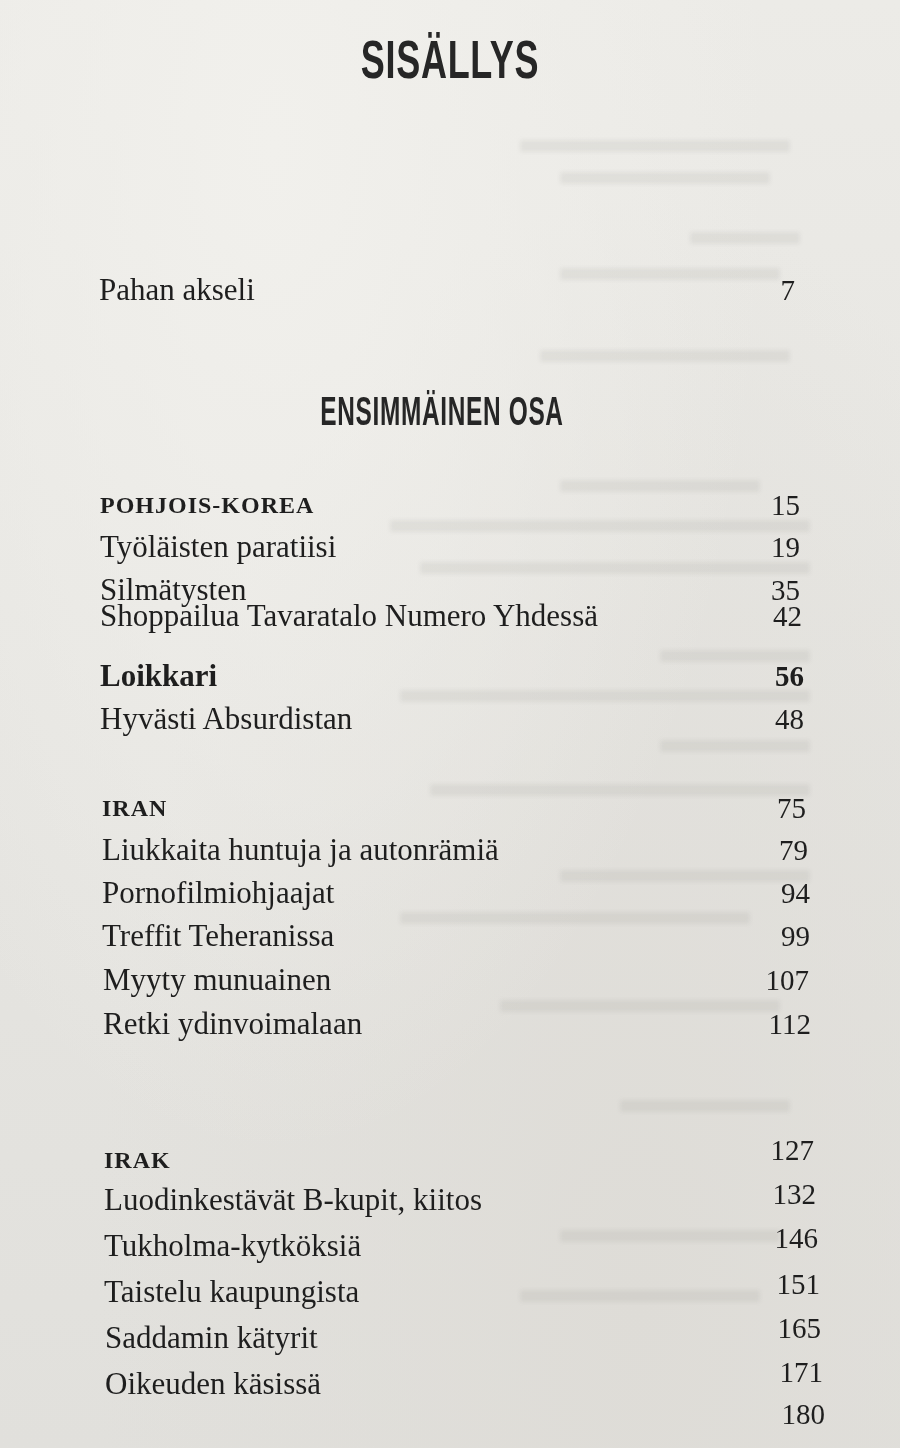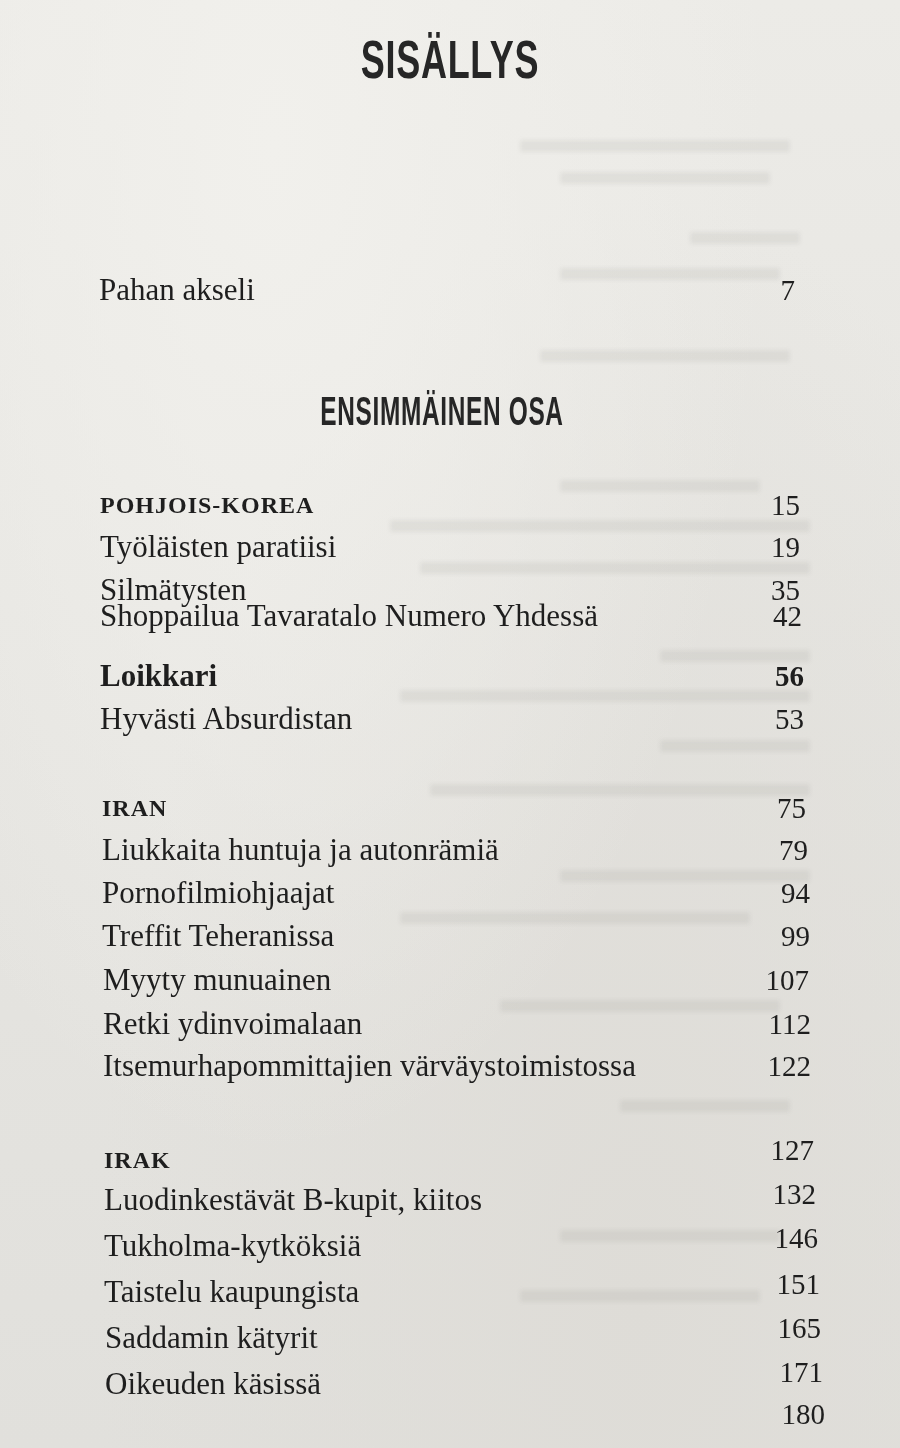--- a/index.html
+++ b/index.html
@@ -134,21 +134,21 @@
   <div class="row" style="top:596px;width:702px;text-align:center;">
     <span class="label">Shoppailua Tavaratalo Numero Yhdessä</span>
     <span class="page-num">42</span>
   </div>
   <div class="row" style="top:656px;width:704px;font-weight:bold;">
     <span class="label">Loikkari</span>
     <span class="page-num">56</span>
   </div>
   <div class="row" style="top:699px;width:704px;font-family:Liberation Serif, serif;">
     <span class="label">Hyvästi Absurdistan</span>
-    <span class="page-num">53</span>
+    <span class="page-num">48</span>
   </div>
 
   <div class="row section" style="top:788px;left:102px;width:704px;">
     <span class="label">IRAN</span>
     <span class="page-num">75</span>
   </div>
   <div class="row" style="top:830px;left:102px;width:706px;">
     <span class="label">Liukkaita huntuja ja autonrämiä</span>
     <span class="page-num">79</span>
   </div>
@@ -161,24 +161,20 @@
     <span class="page-num">99</span>
   </div>
   <div class="row" style="top:960px;left:103px;width:706px;">
     <span class="label">Myyty munuainen</span>
     <span class="page-num">107</span>
   </div>
   <div class="row" style="top:1004px;left:103px;width:708px;">
     <span class="label">Retki ydinvoimalaan</span>
     <span class="page-num">112</span>
   </div>
-  <div class="row" style="top:1046px;left:103px;width:708px;">
-    <span class="label">Itsemurhapommittajien värväystoimistossa</span>
-    <span class="page-num">122</span>
-  </div>
 
   <div class="row section" style="top:1140px;left:104px;width:710px;">
     <span class="label">IRAK</span>
     <span class="page-num" style="top:-10px;">127</span>
   </div>
   <div class="row" style="top:1180px;left:104px;width:712px;text-align:right;">
     <span class="label">Luodinkestävät B-kupit, kiitos</span>
     <span class="page-num" style="top:-6px;">132</span>
   </div>
   <div class="row" style="top:1226px;left:104px;width:714px;">

